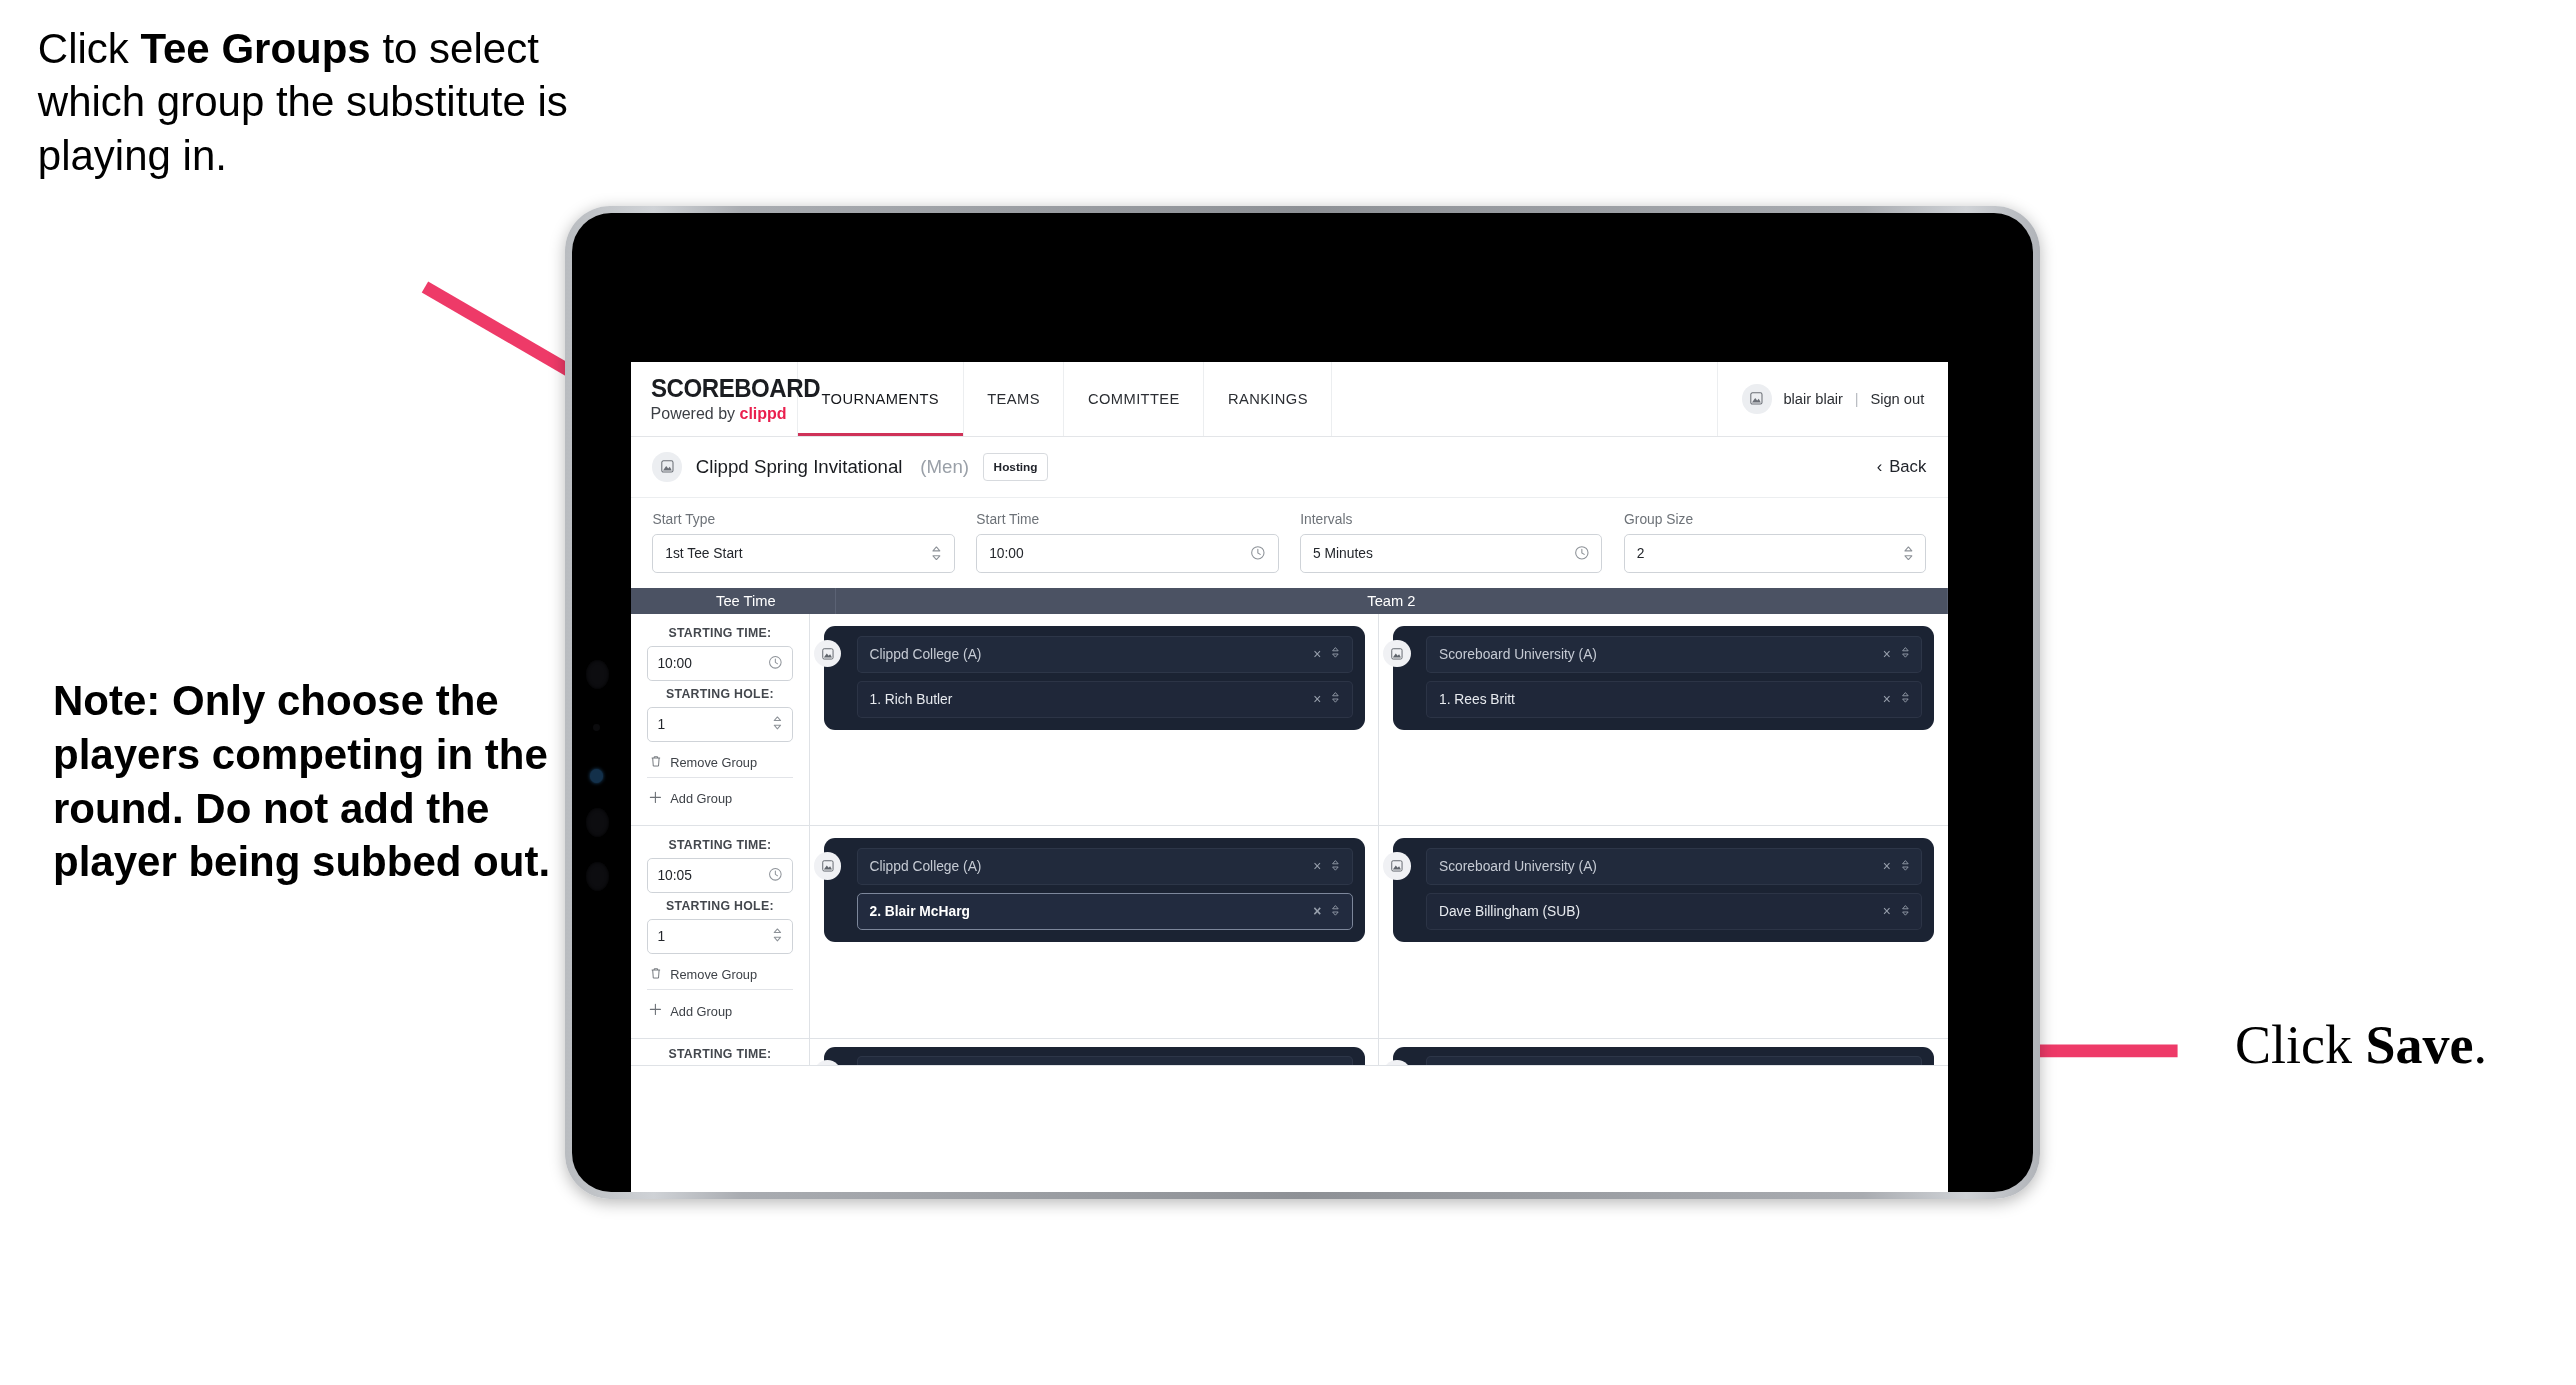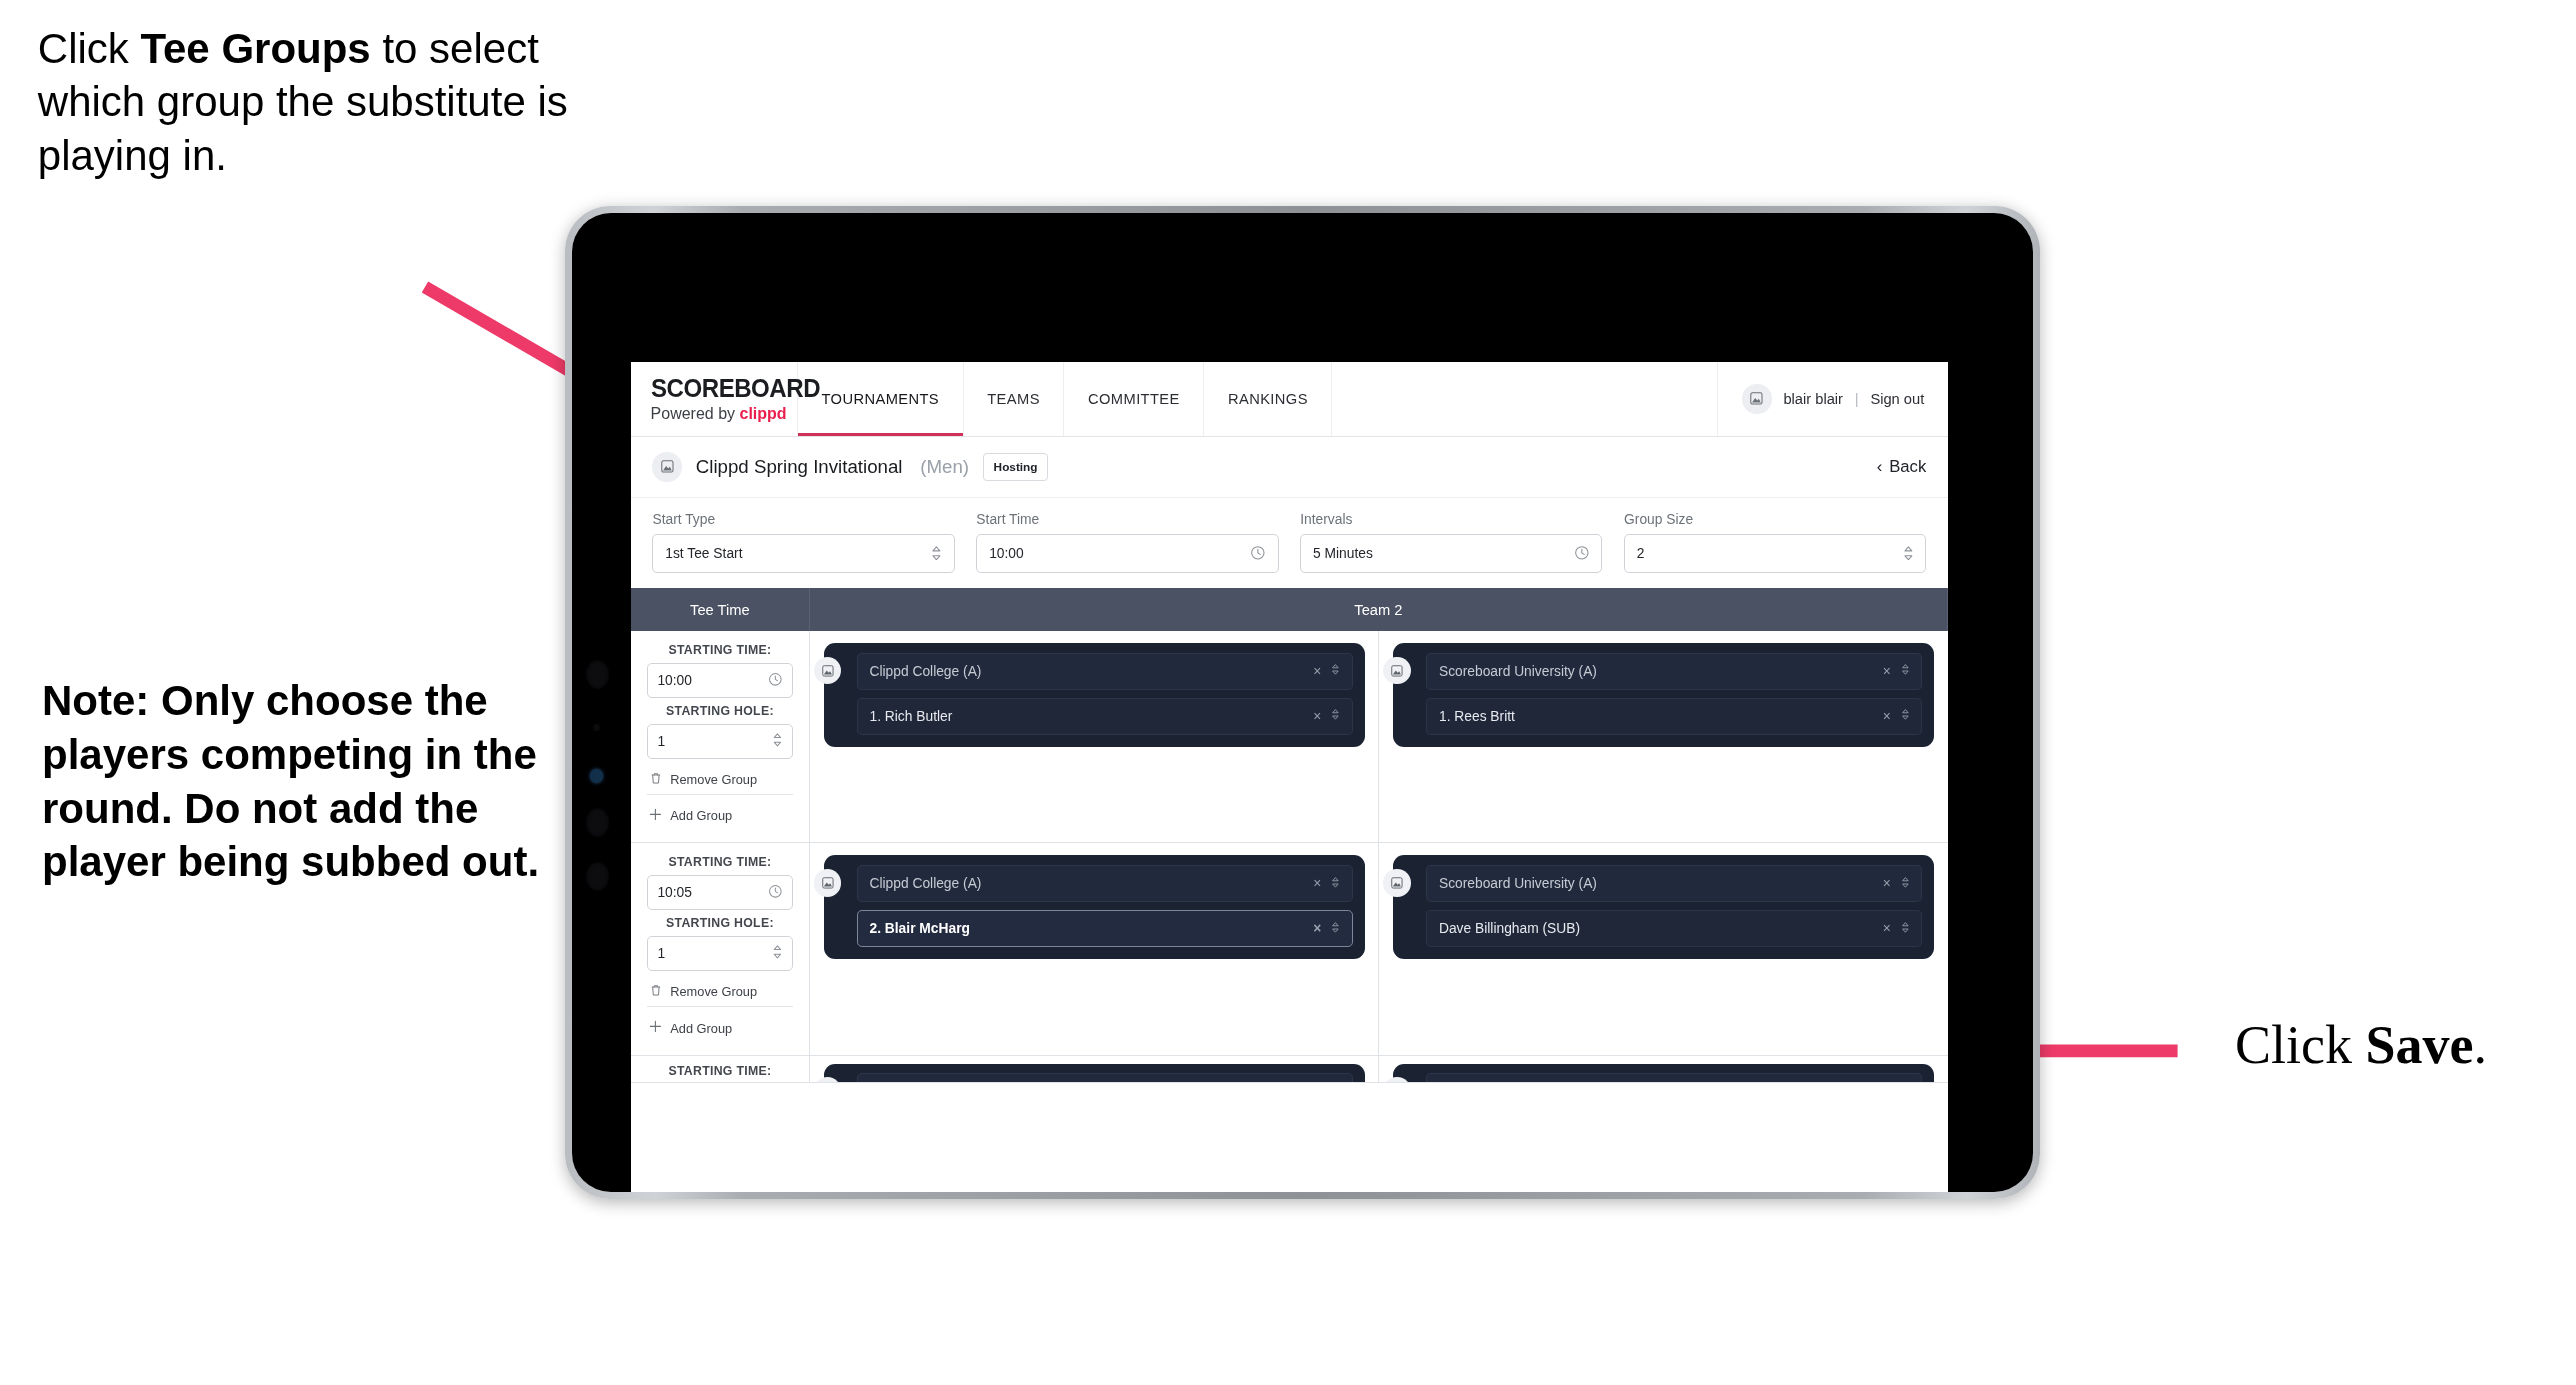--- a/index.html
+++ b/index.html
@@ -13,21 +13,21 @@
 
   
   .anno {
     position: absolute;
     color: #000;
     font-family: "Liberation Sans", sans-serif;
     line-height: 1.28;
     margin-left: 28px;
   }
   #anno-top { left: 9.8px; top: 21.6px; width: 570px; font-size: 42px; font-weight: 400; }
-  #anno-note { left: 14px; top: 674px; width: 551px; font-size: 42px; font-weight: 700; }
+  #anno-note { left: 25px; top: 674px; width: 551px; font-size: 42px; font-weight: 700; }
   #anno-save { left: 2207px; top: 1011px; width: 354px; font-size: 54px; font-weight: 400; font-family: Liberation Serif, serif; }
   .anno b { font-weight: 700; }
 
   svg.arrows { position: absolute; left: 0; top: 0; width: 2576px; height: 1385px; pointer-events: none; }
 
   
   #tablet {
     position: absolute;
     left: 565px; top: 206px;
     width: 1475px; height: 993px;
@@ -114,21 +114,21 @@
   .control {
     height: 39px; border:1px solid #cfd3d8; border-radius:4.9px; background:#fff;
     display:flex; align-items:center; padding: 0 11.8px; font-size: 13.8px; color:#23262b;
     cursor: pointer;
   }
   .control .val { flex:1; }
   .control .adorn { color:#8d9298; font-size: 14.7px; display:flex; align-items:center; }
 
   
   #tablewrap { flex: 1; display:flex; flex-direction:column; min-height:0; position:relative; }
-  #thead { display:flex; background:#4b5263; height: 43px; flex:0 0 auto; }
+  #thead { display:flex; background:#4b5263; height: 26px; flex:0 0 auto;padding-left:26px; }
   #thead .th {
     color:#fff; font-size:14.7px; display:flex; align-items:center; justify-content:center;
     border-right: 1px solid #5b6274;
   }
   .col-tee { width: 179px; flex: 0 0 179px; }
   .col-team { flex: 1; }
 
   #tbody { flex:1; overflow:hidden; background:#fff; }
   .grouprow { display:flex; border-bottom: 1px solid #dfe2e6; min-height: 205px; justify-content: center; }
   .cell-tee {

